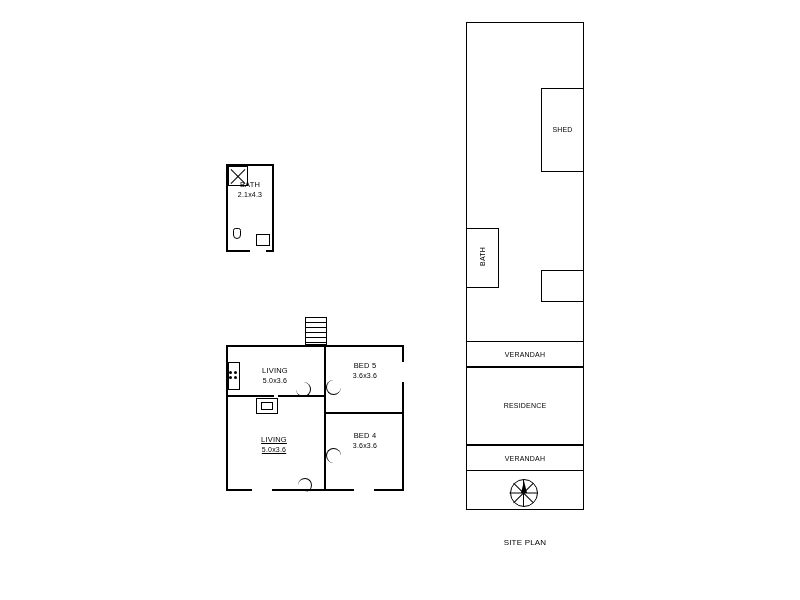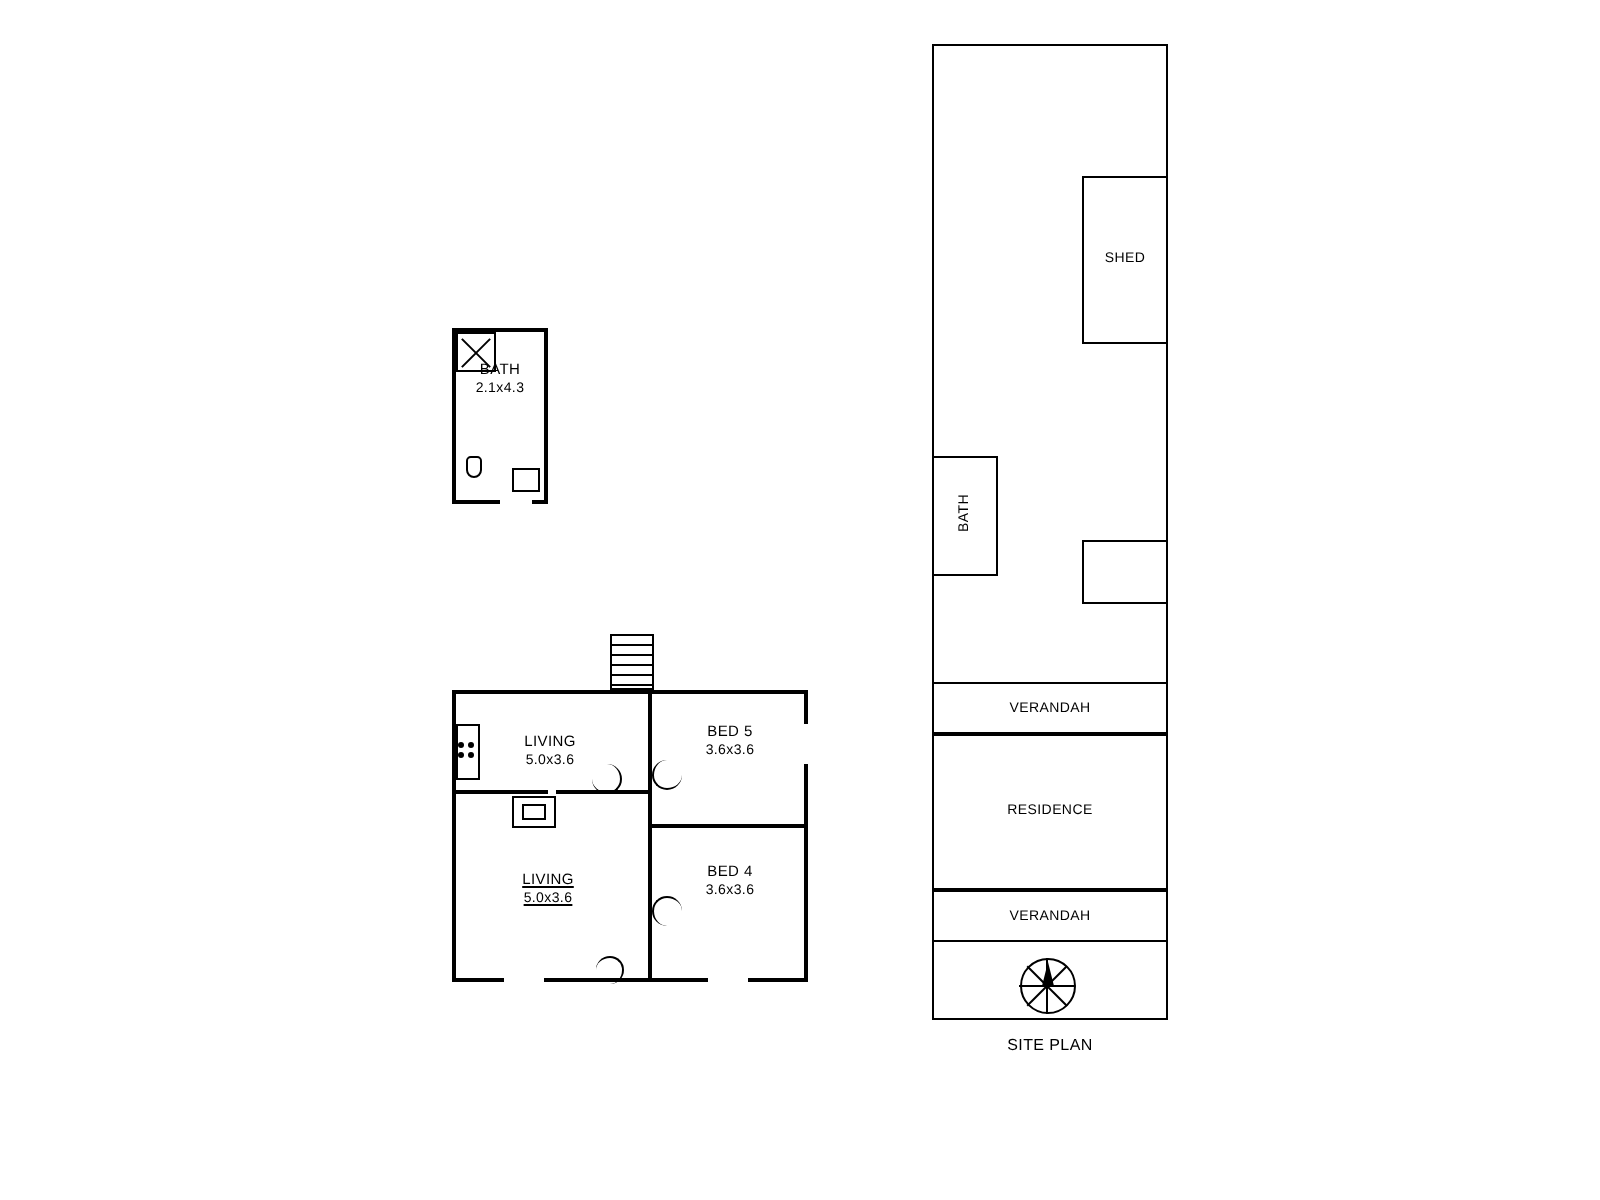--- a/index.html
+++ b/index.html
@@ -221,21 +221,21 @@
   }
   #site-verandah-bottom {
     left: 466px; top: 445px;
     width: 118px; height: 26px;
   }
   #site-verandah-bottom-label {
     left: 466px; top: 454px;
     width: 118px;
   }
   #site-plan-caption {
-    left: 466px; top: 518px;
+    left: 466px; top: 538px;
     width: 118px;
     font-size: 8px;
   }
   #compass {
     position: absolute;
     left: 510px; top: 479px;
     width: 28px; height: 28px;
   }
   #compass .ring {
     position: absolute;

